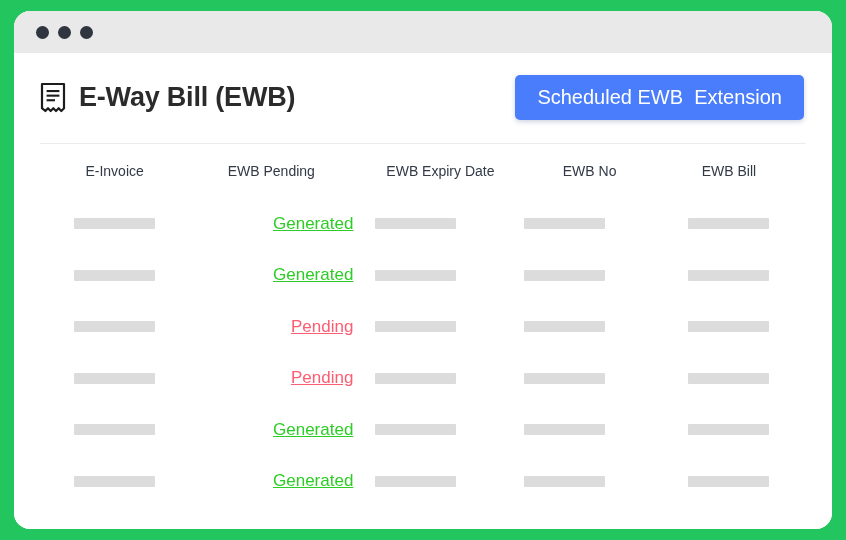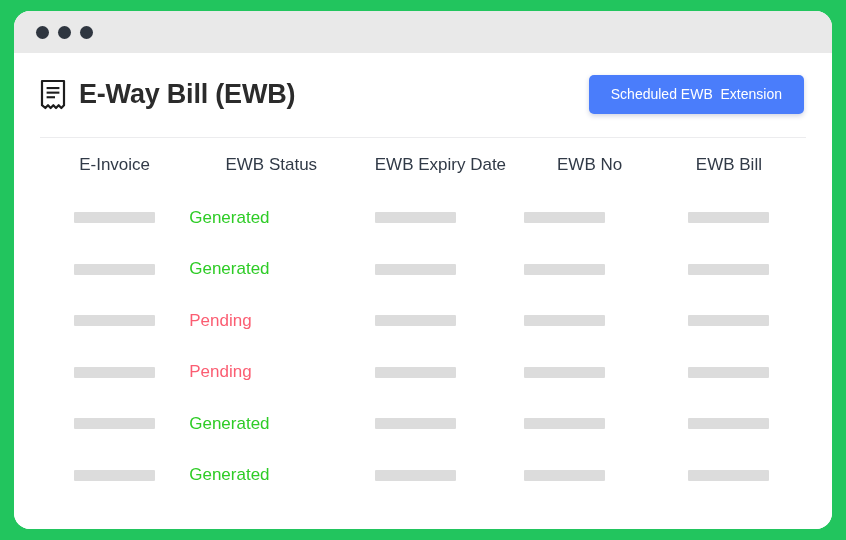--- a/index.html
+++ b/index.html
@@ -89,21 +89,21 @@
     font-size: 27px;
     font-weight: bold;
     color: #2b2b2b;
     letter-spacing: -0.2px;
     white-space: nowrap;
   }
 
   .ewb-button {
     background: #4a7dfb;
     color: #ffffff;
-    font-size: 14px;
+    font-size: 20px;
     border: none;
     border-radius: 5px;
     padding: 12px 22px 13px 22px;
     white-space: pre;
     box-shadow: 0 2px 5px rgba(40,60,120,0.22);
     cursor: pointer;
     font-family: "Liberation Sans", sans-serif;
     line-height: 1;
   }
 
@@ -132,41 +132,42 @@
   .col-2 { width: 125px; }
   .col-3 { width: 175px; }
   .col-4 { width: 155px; }
 
   .header-row {
     height: 54px;
     align-items: center;
   }
   .header-row .cell {
     color: #313a47;
-    font-size: 17px;
+    font-size: 14px;
     text-align: center;
   }
   .header-row .col-0 { text-align: center; }
 
   .data-row {
     height: 51.5px;
   }
 
   .skel {
     display: block;
     height: 11px;
     width: 81px;
     background: #dcdcdc;
     margin: 0 auto;
     border-radius: 1px;
   }
 
   .status {
-    text-align: left;
+    text-align: right;
     font-size: 17px;
+    text-decoration: underline;
   }
   .status-generated { color: #2ecc26; }
   .status-pending   { color: #fb5d72; }
 </style>
 </head>
 <body>
 
 <div id="stage">
   <div class="window">
 
@@ -195,21 +196,21 @@
 
         <button class="ewb-button">Scheduled EWB  Extension</button>
       </div>
 
       <div class="divider"></div>
 
       <div class="table">
 
         <div class="row header-row">
           <div class="cell col-0">E-Invoice</div>
-          <div class="cell col-1">EWB Status</div>
+          <div class="cell col-1">EWB Pending</div>
           <div class="cell col-3">EWB Expiry Date</div>
           <div class="cell col-2">EWB No</div>
           <div class="cell col-4">EWB Bill</div>
         </div>
 
         <div id="rows-container">
             <div class="row data-row">
               <div class="cell col-0">
                 <span class="skel"></span>
               </div>

